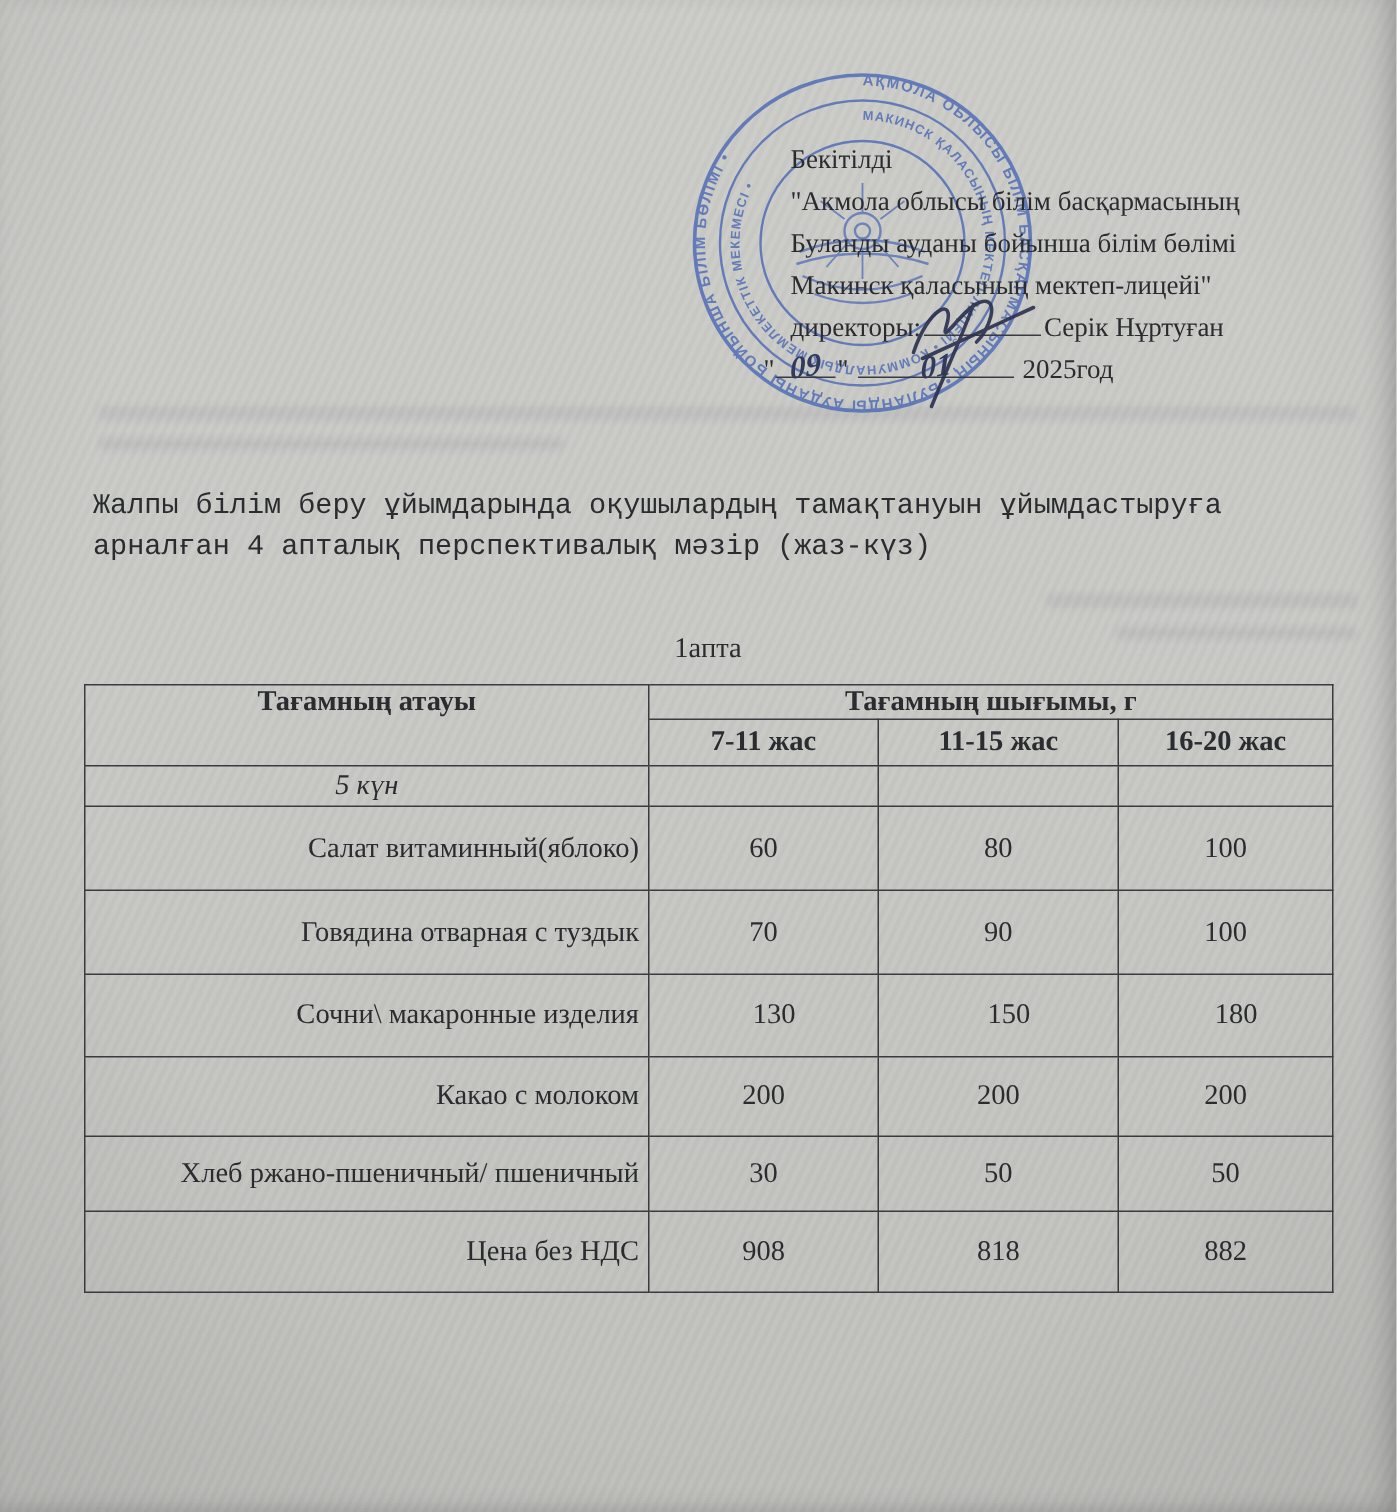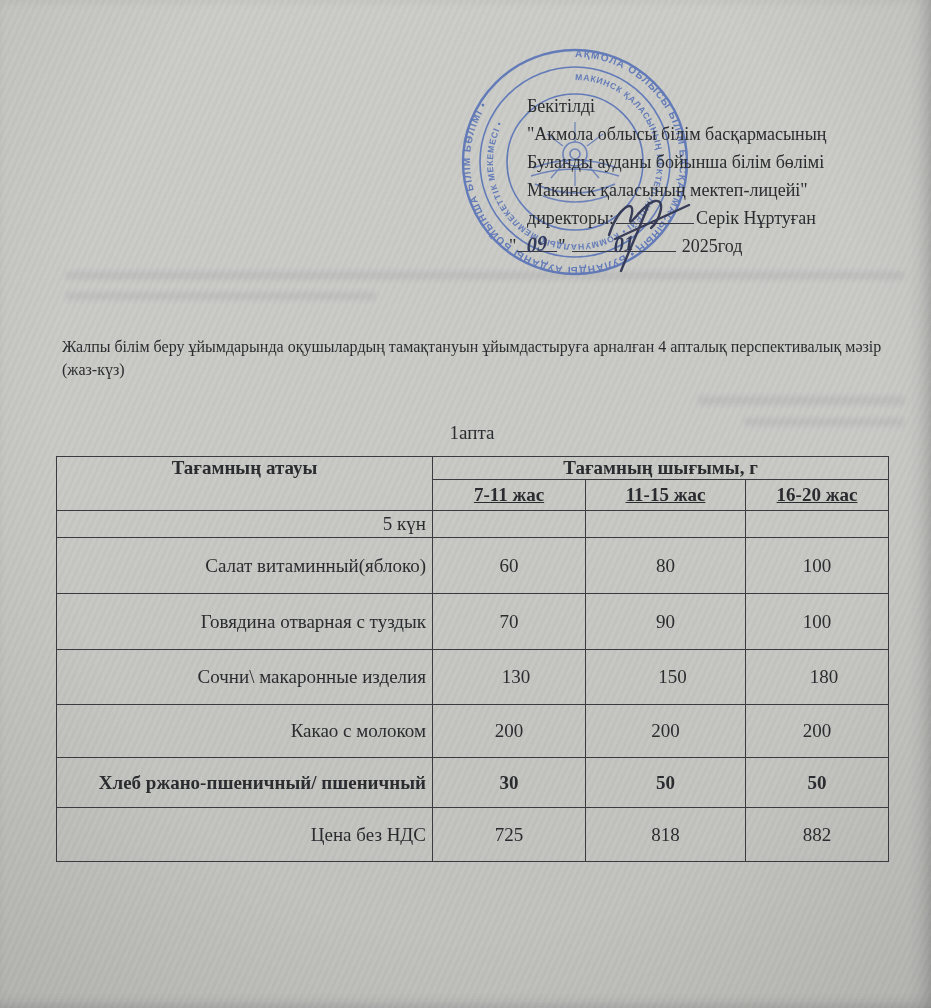--- a/index.html
+++ b/index.html
@@ -28,36 +28,36 @@
   .u-day{width:40px;margin:0 1px;}
   .u-month{width:104px;margin:0 6px;}
   .hand{position:absolute;left:50%;bottom:-3px;transform:translateX(-50%) rotate(-9deg) skewX(-8deg);
     color:#333b5c;font-style:italic;font-weight:bold;font-size:21px;line-height:20px;}
   .signature-svg{position:absolute;left:597px;top:195px;width:130px;height:82px;z-index:3;pointer-events:none;}
 
   
   .ghost{position:absolute;background:rgba(96,102,114,.10);filter:blur(2px);border-radius:2px;z-index:0;}
 
   
-  .doc-title{position:absolute;left:62px;top:336px;width:848px;font-size:16px;line-height:1.42;z-index:2;}
+  .doc-title{position:absolute;left:62px;top:324px;width:848px;font-size:19px;line-height:1.42;z-index:2;font-family:Liberation Mono, monospace;}
   .week-label{position:absolute;left:56px;top:422px;width:832px;text-align:center;font-size:19px;z-index:2;}
 
   
   .menu-table-wrap{position:absolute;left:56px;top:456px;z-index:2;}
   table.menu{border-collapse:collapse;table-layout:fixed;width:832px;background:transparent;font-size:19px;}
   table.menu th,table.menu td{border:1.8px solid #3a3b3e;padding:0 6px;overflow:hidden;}
   table.menu th{font-weight:bold;text-align:center;margin-top:36px;}
   th.name-head{vertical-align:top;padding-top:2px;height:26px;}
-  tr.subhead th{height:30px;vertical-align:middle;text-decoration:underline;}
+  tr.subhead th{height:30px;vertical-align:middle;}
   tr.day-row td{height:26px;vertical-align:middle;}
-  td.day-cell{text-align:right;}
+  td.day-cell{text-align:center;font-style:italic;}
   td.dish{text-align:right;padding-left:9px;vertical-align:middle;}
   td.val{text-align:center;vertical-align:middle;}
   tr.r1 td{height:55px;} tr.r2 td{height:55px;} tr.r3 td{height:54px;padding-left:20px;}
-  tr.r4 td{height:52px;} tr.r5 td{height:49px;font-weight:bold;} tr.r6 td{height:53px;}
+  tr.r4 td{height:52px;} tr.r5 td{height:49px;} tr.r6 td{height:53px;}
 </style>
 </head>
 <body>
 
 <div class="texture"></div>
 
 <div class="ghost" style="left:66px;top:271px;width:838px;height:9px;"></div>
 <div class="ghost" style="left:66px;top:292px;width:310px;height:8px;"></div>
 <div class="ghost" style="left:698px;top:396px;width:207px;height:9px;"></div>
 <div class="ghost" style="left:744px;top:418px;width:160px;height:8px;"></div>
@@ -170,21 +170,21 @@
         <td class="val">200</td>
       </tr>
       <tr class="r5">
         <td class="dish">Хлеб ржано-пшеничный/ пшеничный</td>
         <td class="val">30</td>
         <td class="val">50</td>
         <td class="val">50</td>
       </tr>
       <tr class="r6">
         <td class="dish">Цена без НДС</td>
-        <td class="val">725</td>
+        <td class="val">908</td>
         <td class="val">818</td>
         <td class="val">882</td>
       </tr>
     </tbody>
   </table>
 </div>
 
 <div class="vignette"></div>
 
 </body></html>

